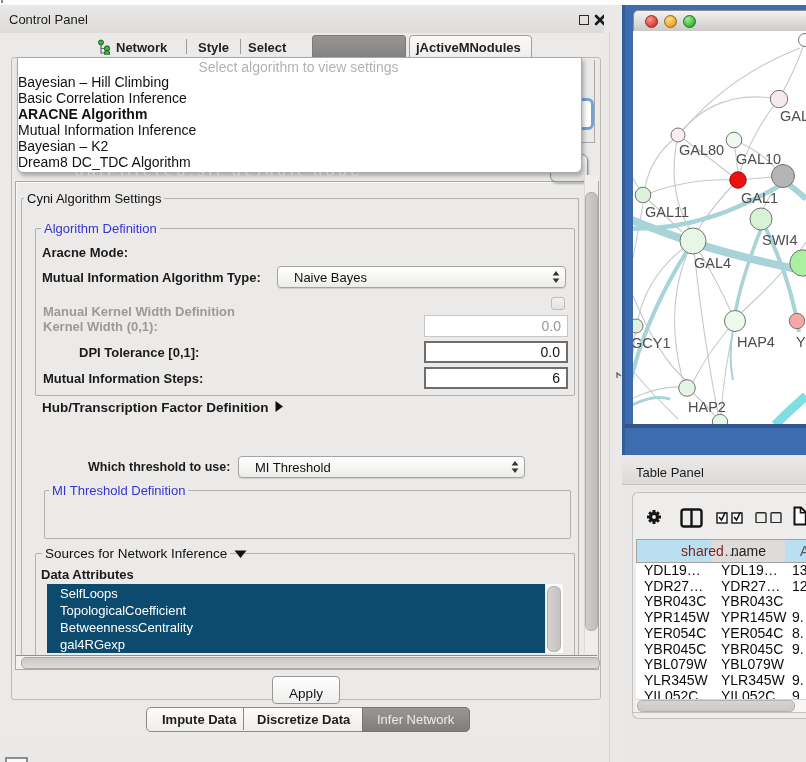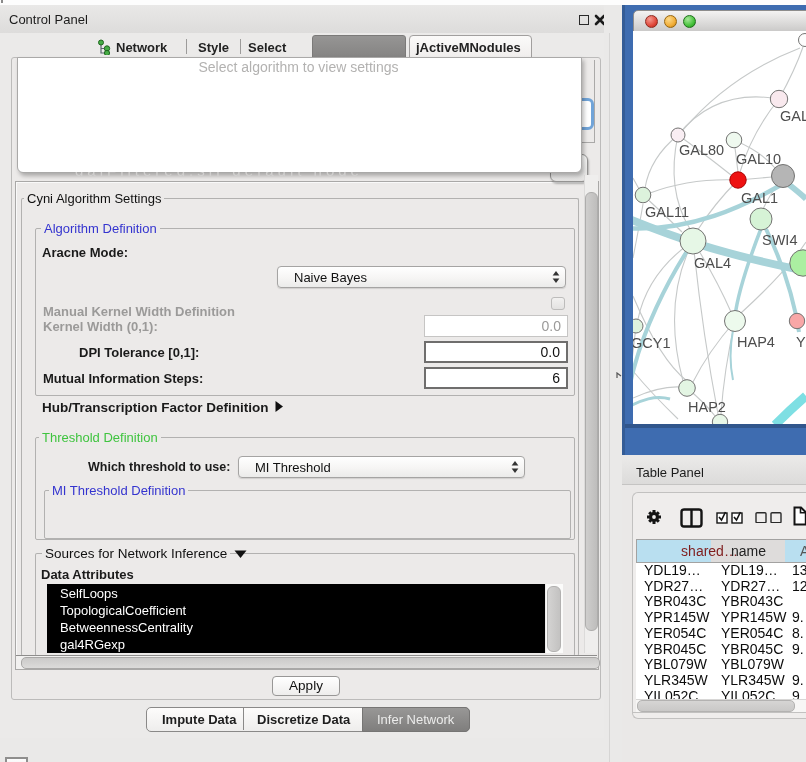--- a/index.html
+++ b/index.html
@@ -60,20 +60,21 @@
 <div class="grp" style="left:21px;top:198px;width:556px;height:457px;border-bottom:none;">
   <div class="gt" style="left:2px;color:#111;">Cyni Algorithm Settings</div>
 </div>
 
 <div class="grp" style="left:35px;top:228px;width:538px;height:166px;">
   <div class="gt" style="left:5px;color:#3434cf;">Algorithm Definition</div>
 </div>
 
 <div class="lbl abs" style="left:42px;top:245px;">Aracne Mode:</div>
 
+<div class="lbl abs" style="left:42px;top:270px;">Mutual Information Algorithm Type:</div>
 <div class="combo" style="left:277px;top:266px;width:287px;height:20px;">
   <span class="ct">Naive Bayes</span>
   <svg class="ar" viewBox="0 0 8 12">
         <path d="M4 0 L7.4 4.4 L0.6 4.4 Z" fill="#333"></path>
         <path d="M4 12 L7.4 7.6 L0.6 7.6 Z" fill="#333"></path>
       </svg>
 </div>
 
 <div class="lbl dis abs" style="left:43px;top:297px;margin-top:7px;">Manual Kernel Width Definition</div>
 <div class="abs" style="left:551px;top:297px;width:12px;height:11px;border:1px solid #bdbcbb;border-radius:3px;background:linear-gradient(#f2f1f0,#e3e2e1);"></div>
@@ -91,62 +92,60 @@
 <div class="lbl abs" style="left:43px;top:371px;">Mutual Information Steps:</div>
 <div class="field" style="left:424px;top:367px;width:140px;height:18px;border:2px solid #6f6e6d;">
       <span>6</span>
     </div>
 
 <div class="lbl abs" style="left:42px;top:400px;font-size:13.5px;">Hub/Transcription Factor Definition</div>
 <svg class="abs" style="left:274px;top:400px;" width="10" height="13" viewBox="0 0 10 13">
       <path d="M1.5 1 L9 6.5 L1.5 12 Z" fill="#111"></path>
     </svg>
 
-<div class="grp" style="left:35px;top:437px;width:538px;height:101px;">
-  <div class="gt" style="left:3px;color:#3fc43f;">Threshold Definition</div>
-</div>
 <div class="lbl abs" style="left:88px;top:460px;font-size:12.5px;">Which threshold to use:</div>
 <div class="combo" style="left:238px;top:456px;width:285px;height:20px;">
   <span class="ct">MI Threshold</span>
   <svg class="ar" viewBox="0 0 8 12">
         <path d="M4 0 L7.4 4.4 L0.6 4.4 Z" fill="#333"></path>
         <path d="M4 12 L7.4 7.6 L0.6 7.6 Z" fill="#333"></path>
       </svg>
 </div>
 
 <div class="grp" style="left:44px;top:490px;width:525px;height:47px;">
   <div class="gt" style="left:4px;color:#3434cf;">MI Threshold Definition</div>
 </div>
 
 <div class="grp" style="left:35px;top:553px;width:538px;height:102px;border-bottom:none;">
   <div class="gt" style="left:6px;color:#111;font-weight:400;font-size:13.5px;">Sources for Network Inference</div>
 </div>
 <svg class="abs" style="left:234px;top:549px;" width="13" height="10" viewBox="0 0 13 10">
       <path d="M0.5 1.5 L12.5 1.5 L6.5 9 Z" fill="#111"></path>
     </svg>
 <div class="lbl abs" style="left:41px;top:567px;">Data Attributes</div>
-<div class="abs" style="left:47px;top:584px;width:498px;height:69px;background:#000000;overflow:hidden;">
+<div class="abs" style="left:47px;top:584px;width:498px;height:69px;background:#0c4a6e;overflow:hidden;">
   <div style="font-size:13px;color:#fff;padding:1px 0 0 13px;line-height:17px;">SelfLoops<br>TopologicalCoefficient<br>BetweennessCentrality<br>gal4RGexp</div>
 </div>
 <div class="abs" style="left:546px;top:584px;width:17px;height:69px;background:#fbfbfa;"></div>
 <div class="abs" style="left:547px;top:586px;width:12px;height:64px;background:linear-gradient(90deg,#d4d3d2,#c3c2c1);border:1px solid #b2b1b0;border-radius:6px;"></div>
 
 <div class="abs" style="left:584px;top:175px;width:13px;height:478px;background:#efeeed;border-left:1px solid #dcdbda;"></div>
 <div class="abs" style="left:585px;top:192px;width:11px;height:437px;background:linear-gradient(90deg,#cfcecd,#bebdbc);border:1px solid #aeadac;border-radius:6px;"></div>
 
 <div class="abs" style="left:16px;top:655px;width:581px;height:13px;background:#f2f1f0;border-top:1px solid #8e8d8c;"></div>
 <div class="abs" style="left:21px;top:657px;width:577px;height:10px;background:linear-gradient(#cbcac9,#dcdbda);border:1px solid #a9a8a7;border-radius:5px;"></div>
 
 <div class="abs" style="left:17px;top:57px;width:563px;height:114px;background:#fff;border:1px solid #aaa9a8;border-radius:0 0 6px 6px;box-shadow:2px 3px 4px rgba(0,0,0,0.28);"></div>
 <div class="abs" style="left:17px;top:59px;width:563px;text-align:center;font-size:14px;color:#b3b2b1;">Select algorithm to view settings</div>
+<div class="abs" style="left:18px;top:74px;font-size:14px;color:#111;line-height:16px;">Bayesian – Hill Climbing<br>Basic Correlation Inference<br><b>ARACNE Algorithm</b><br>Mutual Information Inference<br>Bayesian – K2<br>Dream8 DC_TDC Algorithm</div>
 <div class="abs" style="left:75px;top:172px;width:460px;height:5px;overflow:hidden;">
       <div style="font-size:15px;color:#d0cfce;letter-spacing:4px;margin-top:-10px;">galFiltered.sif default node</div>
     </div>
 
-<div class="abs" style="left:272px;top:676px;width:66px;height:17px;background:linear-gradient(#ffffff,#eeedec);border:1px solid #989796;border-radius:4px;text-align:center;font-size:13.5px;color:#111;padding-top:1px;">Apply</div>
+<div class="abs" style="left:272px;top:676px;width:66px;height:17px;background:linear-gradient(#ffffff,#eeedec);border:1px solid #989796;border-radius:4px;text-align:center;font-size:13.5px;color:#111;padding-top:9px;">Apply</div>
 
 <div class="abs" style="left:146px;top:707px;width:322px;height:23px;border:1px solid #8a8988;border-radius:5px;background:linear-gradient(#fdfcfb,#eeedec);"></div>
 <div class="abs" style="left:243px;top:707px;width:1px;height:23px;background:#8a8988;"></div>
 <div class="abs" style="left:362px;top:707px;width:106px;height:23px;background:linear-gradient(#989796,#7f7e7d);border:1px solid #767574;border-radius:0 5px 5px 0;"></div>
 <div class="abs" style="left:162px;top:712px;font-size:13px;font-weight:700;color:#1e1e1e;">Impute Data</div>
 <div class="abs" style="left:257px;top:712px;font-size:13px;font-weight:700;color:#1e1e1e;">Discretize Data</div>
 <div class="abs" style="left:377px;top:712px;font-size:13px;color:#ececeb;">Infer Network</div>
 
 <div class="abs" style="left:622px;top:5px;width:184px;height:450px;background:#3e6cb0;"></div>
 <div class="abs" style="left:622px;top:5px;width:3px;height:450px;background:#345c96;"></div>

